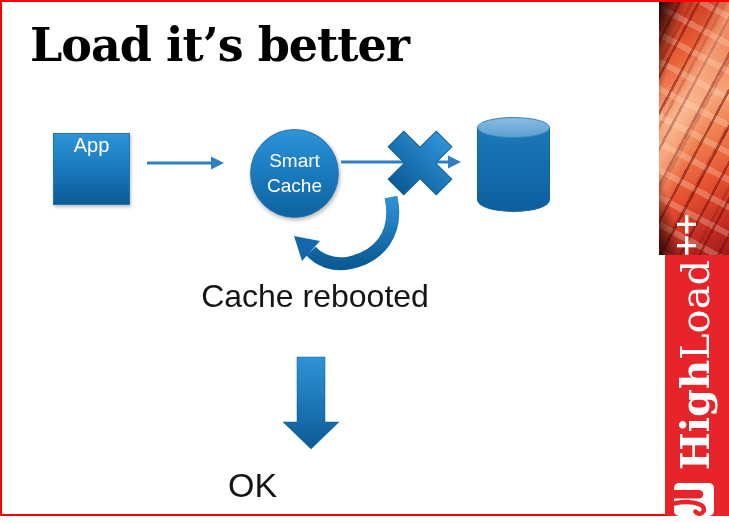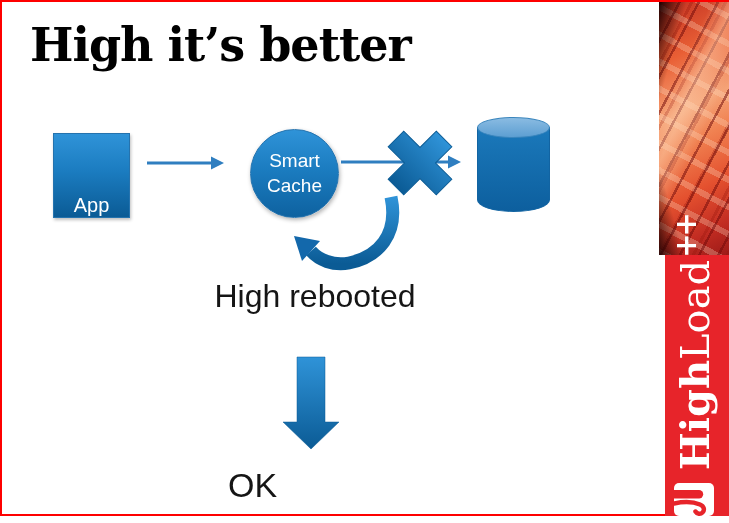--- a/index.html
+++ b/index.html
@@ -14,25 +14,25 @@
 
   .title{
     position:absolute;left:30px;top:18px;margin:0;
     font-family:"DejaVu Serif","Liberation Serif",serif;
     font-weight:700;font-size:46px;color:#000;letter-spacing:-1px;
   }
 
   
   .node-label{color:#fff;}
   .app-node{
-    position:absolute;left:53px;top:133px;width:77px;height:85px;
+    position:absolute;left:53px;top:133px;width:77px;height:72px;
     background:linear-gradient(180deg,#2f93d8 0%,#1b7cc0 45%,#0b5b95 100%);
     border:1px solid #2573ae;box-sizing:border-box;
     box-shadow:1px 2px 3px rgba(0,0,0,.25);
-    display:flex;align-items:flex-end;justify-content:center;
+    display:flex;align-items:flex-start;justify-content:center;
     font-size:20px;
   }
   .cache-node{
     position:absolute;left:250px;top:129px;width:89px;height:89px;border-radius:50%;
     background:linear-gradient(180deg,#2f93d8 0%,#1b7cc0 45%,#0e62a0 100%);
     border:1px solid #2573ae;box-sizing:border-box;
     box-shadow:1px 2px 4px rgba(0,0,0,.3);
     display:flex;align-items:center;justify-content:center;
     font-size:19px;line-height:1.3;text-align:center;
   }
@@ -96,21 +96,21 @@
 </style>
 </head>
 <body>
 
 <div class="stage">
 
   <div class="frame-top"></div>
   <div class="frame-left"></div>
   <div class="frame-bottom"></div>
 
-  <h1 class="title">High it’s better</h1>
+  <h1 class="title">Load it’s better</h1>
 
   <div class="app-node">
     <span class="node-label">App</span>
   </div>
 
   <div class="cache-node">
     <span class="node-label">Smart Cache</span>
   </div>
 
   <div class="db-top"></div>
@@ -141,21 +141,21 @@
     <g>
       <path d="M391,197 C399,235 378,257 349,263 C333,266 319,260 311,251" fill="none" stroke="url(#gradBlue)" stroke-width="13"></path>
       <polygon points="294,236 302,261 320,241" fill="#1368ab"></polygon>
     </g>
 
     <g>
       <polygon points="297,357 325,357 325,422 339,422 311,449 283,422 297,422" fill="url(#gradBlue)" stroke="#0a5b95" stroke-width="0.5"></polygon>
     </g>
   </svg>
 
-  <div class="caption-reboot">High rebooted</div>
+  <div class="caption-reboot">Cache rebooted</div>
   <div class="caption-ok">OK</div>
 
   <div class="sidebar">
     <div class="sidebar-photo"></div>
     <div class="sidebar-red">
       <div class="brand-vert">
         <span class="brand-high">High</span>
           <span class="brand-load">Load</span>
           <span class="brand-plus">++</span>
       </div>

